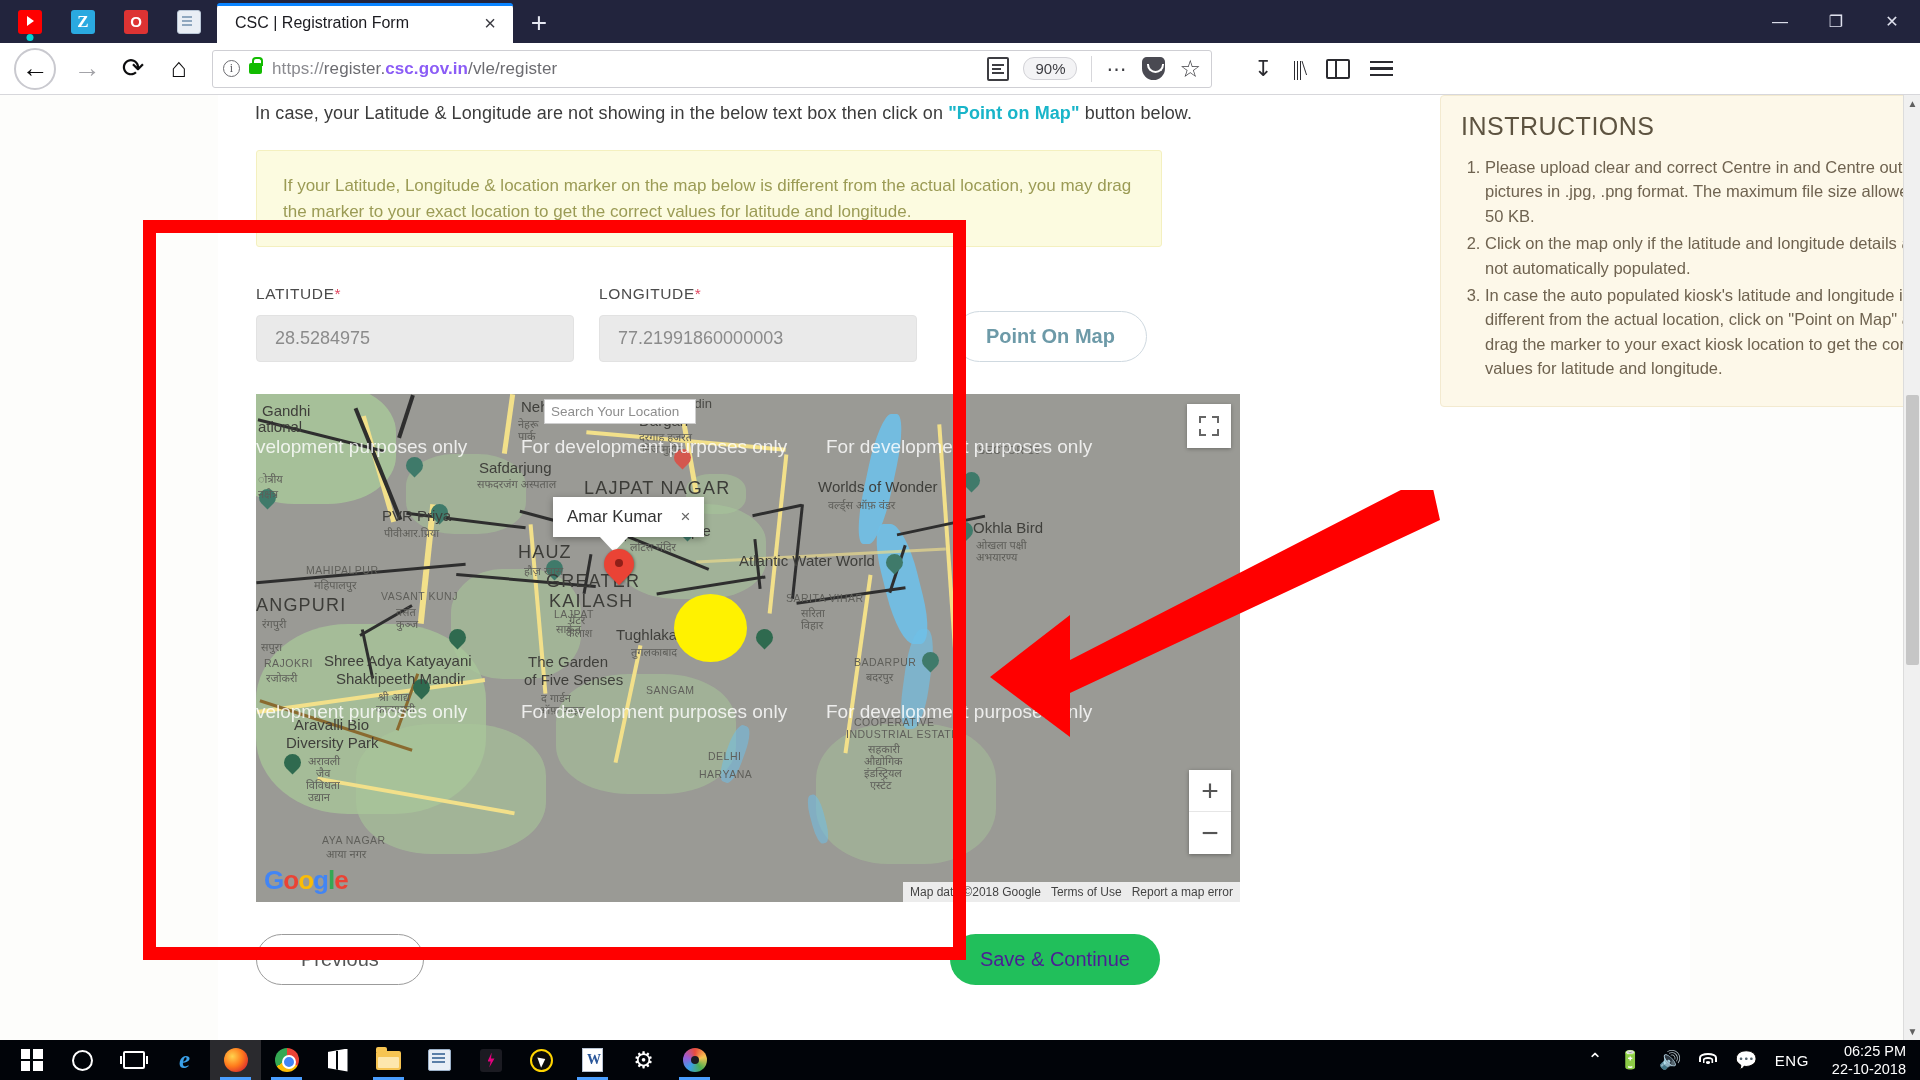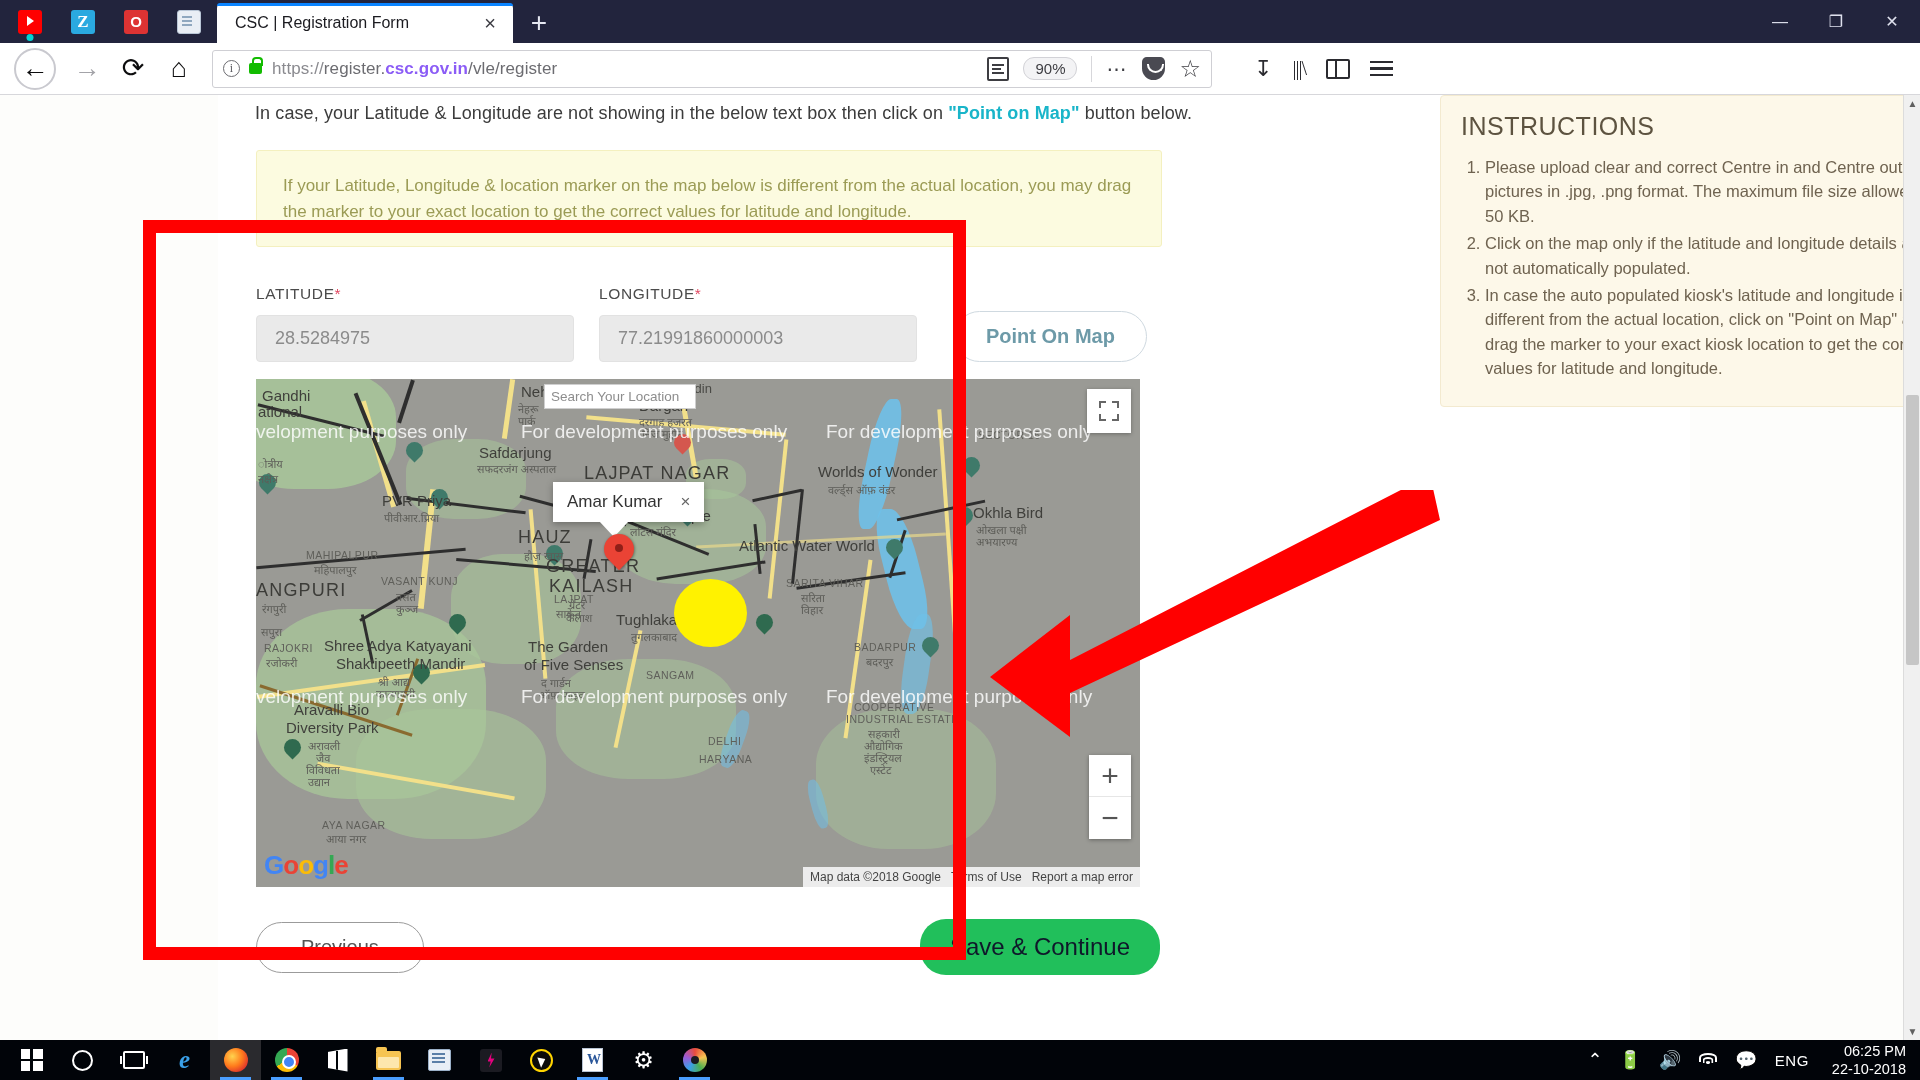--- a/index.html
+++ b/index.html
@@ -127,21 +127,21 @@
   }
   .pom-btn {
     border: 1.6px solid #cfd9e0; background: #fff; border-radius: 26px;
     padding: 13px 31px; font-size: 20px; color: #6d9aa8; font-weight: bold;
     margin-left: 12px; white-space: nowrap; cursor: pointer;
     font-family: "Liberation Sans", sans-serif;
   }
 
   
   .map-wrap {
-    position: relative; margin: 17px 18px 0 18px; width: 884px; height: 508px;
+    position: relative; margin: 32px 18px 0 18px; width: 984px; height: 508px;
     overflow: hidden; background: #9a9a95;
   }
   .map-canvas { position: absolute; inset: 0; }
   .road { position: absolute; background: #e8d98c; }
   .road.major { background: #f2e08a; }
   .road.dark { background: #2e2e2e; }
   .green { position: absolute; background: #a8c79a; opacity: .85; border-radius: 40%; }
   .water { position: absolute; background: #6fc0e8; opacity: .9; }
   .maplabel {
     position: absolute; color: #4a4a46; font-size: 13px; white-space: nowrap;
@@ -231,21 +231,21 @@
   }
 
   .footer-row { display:flex; align-items:center; justify-content: space-between; margin: 32px 18px 0 18px; padding-bottom: 24px;}
   .prev-btn {
     border: 1.4px solid #9b9b9b; background: #fff; border-radius: 26px;
     padding: 13px 44px; font-size: 20px; color: #555; cursor: pointer;
     font-family: "Liberation Sans", sans-serif;
   }
   .save-btn {
     border: none; background: #21bf5b; border-radius: 26px;
-    padding: 14px 30px; font-size: 24px; color: #0f172a; cursor: pointer;
+    padding: 14px 30px; font-size: 20px; color: #4c1d95; cursor: pointer;
     font-family: "Liberation Sans", sans-serif;
   }
 
   
   .instr-panel {
     position: absolute; left: 1222px; top: 0px; width: 518px;
     background: #fdf8e9; border: 1px solid #f3ead0; border-radius: 4px;
     padding: 16px 20px 22px 20px;
   }
   .instr-title {

